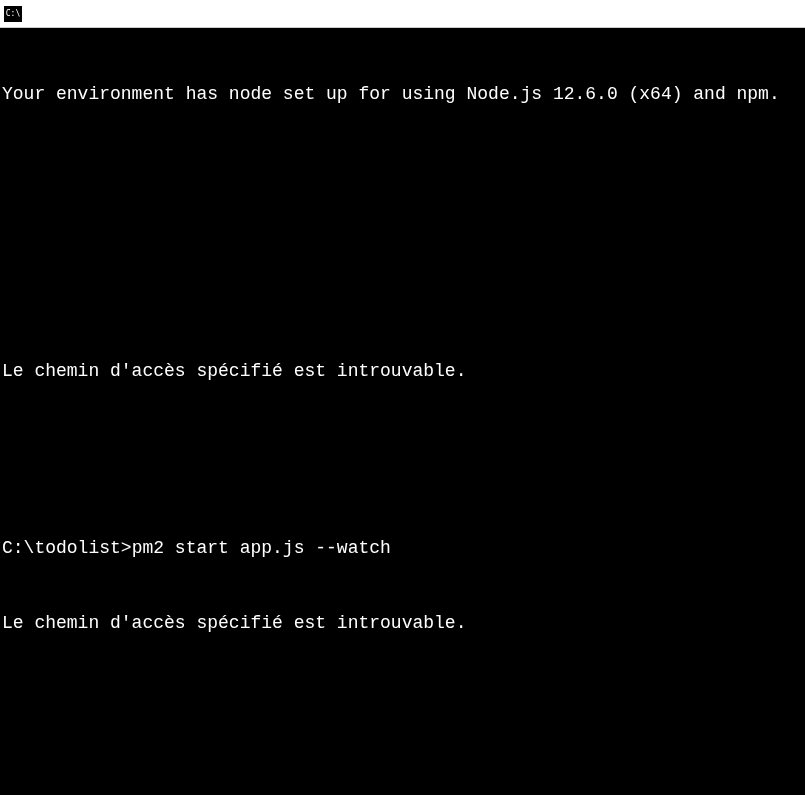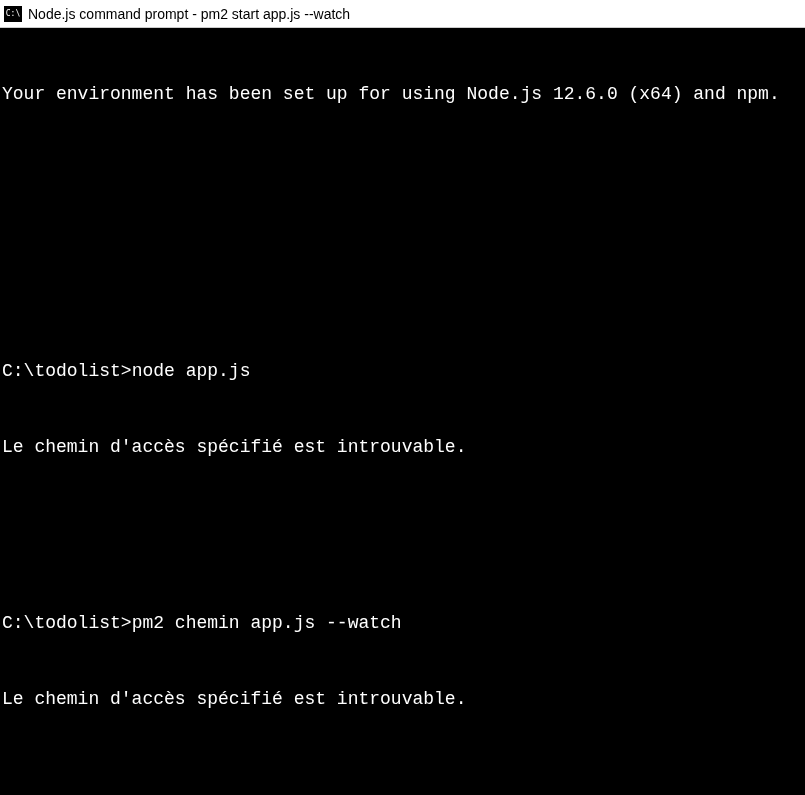--- a/index.html
+++ b/index.html
@@ -47,34 +47,32 @@
     .line {
       display: block;
       min-height: 1.4em;
     }
   </style>
 </head>
 <body>
 
 <div class="titlebar">
   <span class="titlebar-icon">C:\</span>
-  <span>Node.js command prompt - pm2  start app.js --watch</span>
 </div>
 
 <div class="terminal">
-  <span class="line">Your environment has been set up for using Node.js 12.6.0 (x64) and npm.</span>
+  <span class="line">Your environment has node set up for using Node.js 12.6.0 (x64) and npm.</span>
   <span class="line"> </span>
 
   <span class="line"> </span>
 
-  <span class="line"><span>C:\todolist&gt;</span><span>node app.js</span></span>
   <span class="line">Le chemin d'accès spécifié est introuvable.</span>
   <span class="line"> </span>
 
-  <span class="line"><span>C:\todolist&gt;</span><span>pm2 chemin app.js --watch</span></span>
+  <span class="line"><span>C:\todolist&gt;</span><span>pm2 start app.js --watch</span></span>
   <span class="line">Le chemin d'accès spécifié est introuvable.</span>
   
 
   
   
   
   
   
   
 

